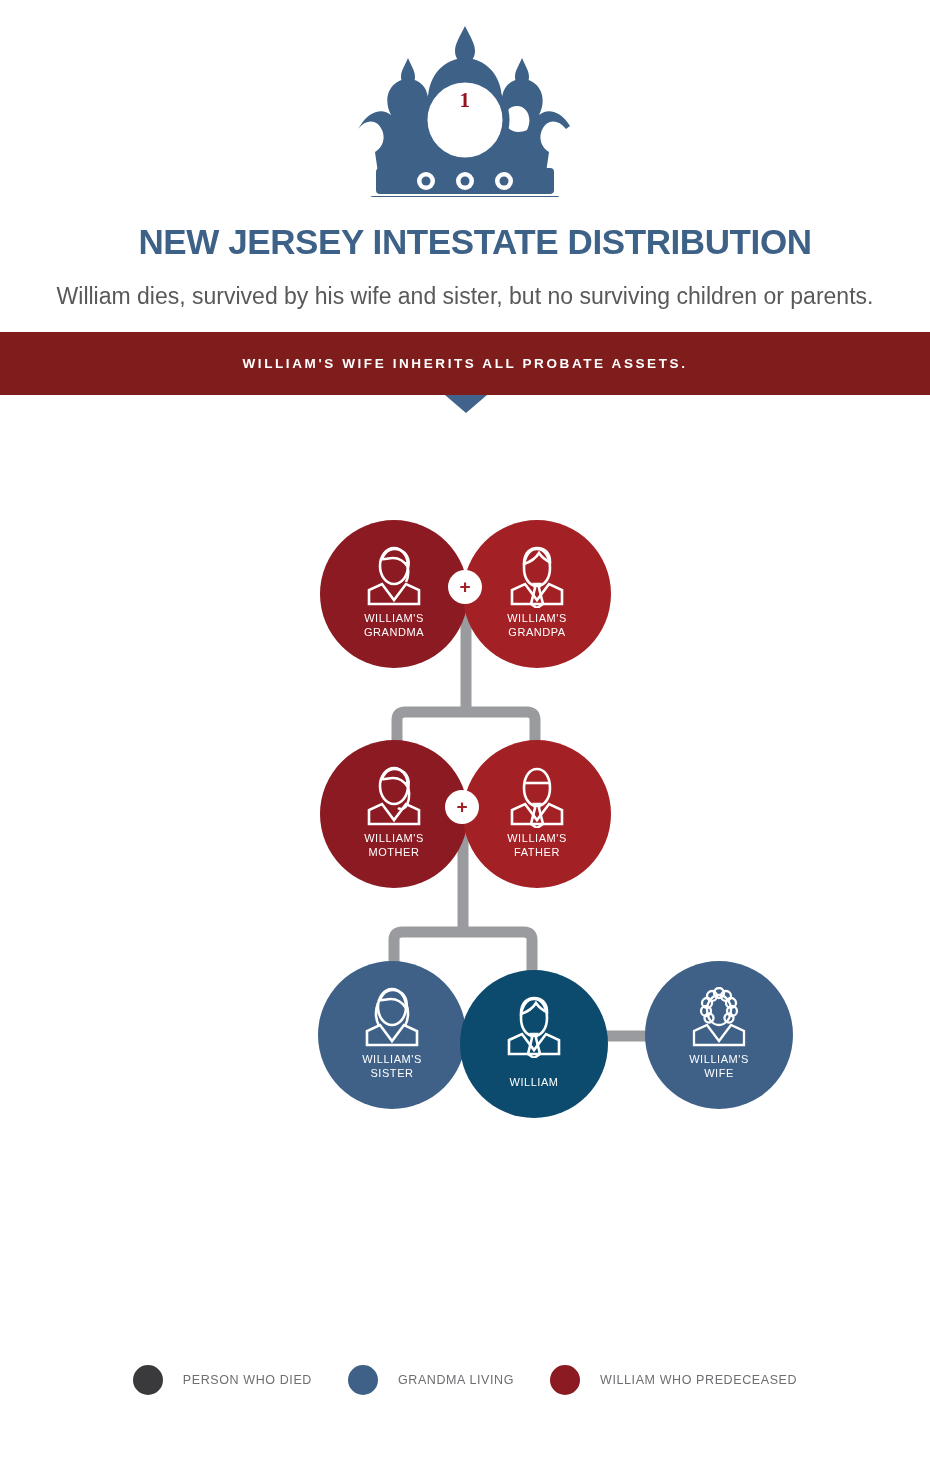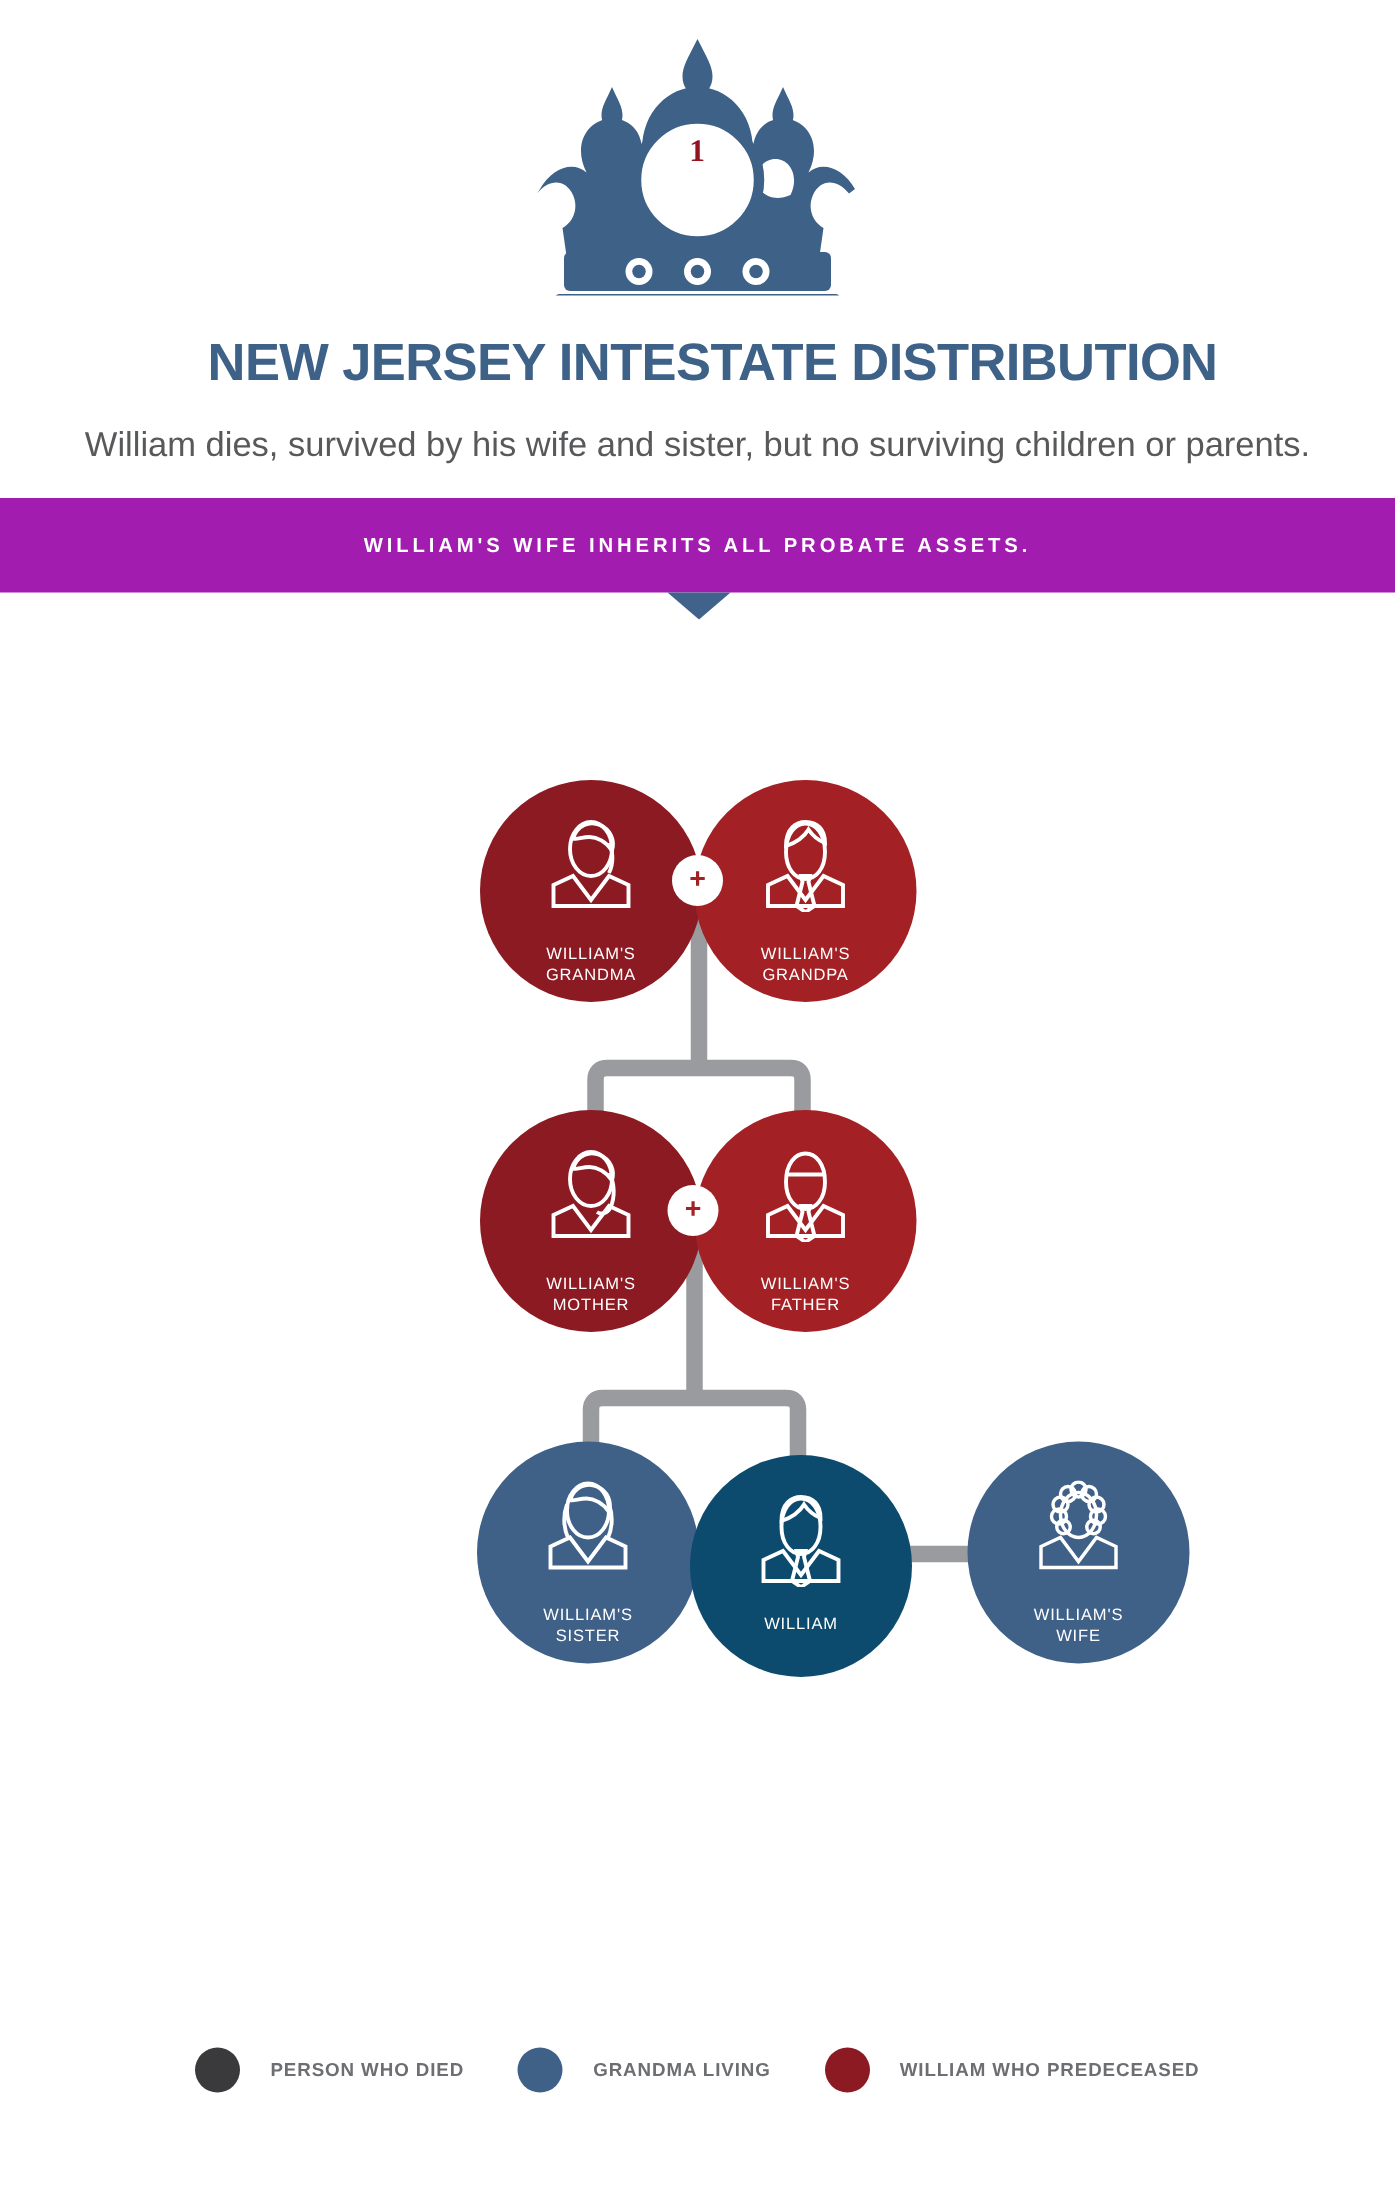--- a/index.html
+++ b/index.html
@@ -36,21 +36,21 @@
   }
   .subtitle {
     position: absolute; top: 283px; left: 0; width: 930px;
     text-align: center;
     font-size: 23px; color: #58595b; font-weight: normal;
   }
 
   
   .banner {
     position: absolute; top: 332px; left: 0; width: 930px; height: 63px;
-    background: #a21caf;
+    background: #7f1d1d;
     display: flex; align-items: center; justify-content: center;
   }
   .banner-text {
     color: #ffffff; font-size: 13.5px; font-weight: bold;
     letter-spacing: 2.6px;
   }
   .banner-notch {
     position: absolute; top: 395px; left: 445px;
     width: 0; height: 0;
     border-left: 21px solid transparent;
@@ -63,21 +63,21 @@
   .connectors { position: absolute; top: 0; left: 0; }
 
   .node {
     position: absolute;
     border-radius: 50%;
     display: flex; flex-direction: column;
     align-items: center; justify-content: flex-start;
   }
   .node .ico { margin-top: 26px; }
   .node .lbl {
-    margin-top: 17px;
+    margin-top: 0;
     color: #ffffff;
     font-size: 11px;
     font-weight: normal;
     letter-spacing: 0.55px;
     text-align: center;
     line-height: 13.5px;
     white-space: pre-line;
   }
 
   .plus-badge {
@@ -97,21 +97,21 @@
   .legend {
     position: absolute; top: 1365px; left: 0; width: 930px;
     display: flex; justify-content: center; align-items: center;
     gap: 0px;
   }
   .legend-item { display: flex; align-items: center; }
   .legend-dot { width: 30px; height: 30px; border-radius: 50%; }
   .legend-label {
     margin-left: 20px; margin-right: 36px;
     font-size: 12.5px; color: #6d6e71;
-    letter-spacing: 0.6px; font-weight: bold;
+    letter-spacing: 0.6px; font-weight: normal;
   }
   .legend-item:last-child .legend-label { margin-right: 0; }
 </style>
 </head>
 <body>
 
 <div class="page">
 
   <div class="crown-wrap">
     <svg width="250" height="175" viewBox="0 0 250 175">

